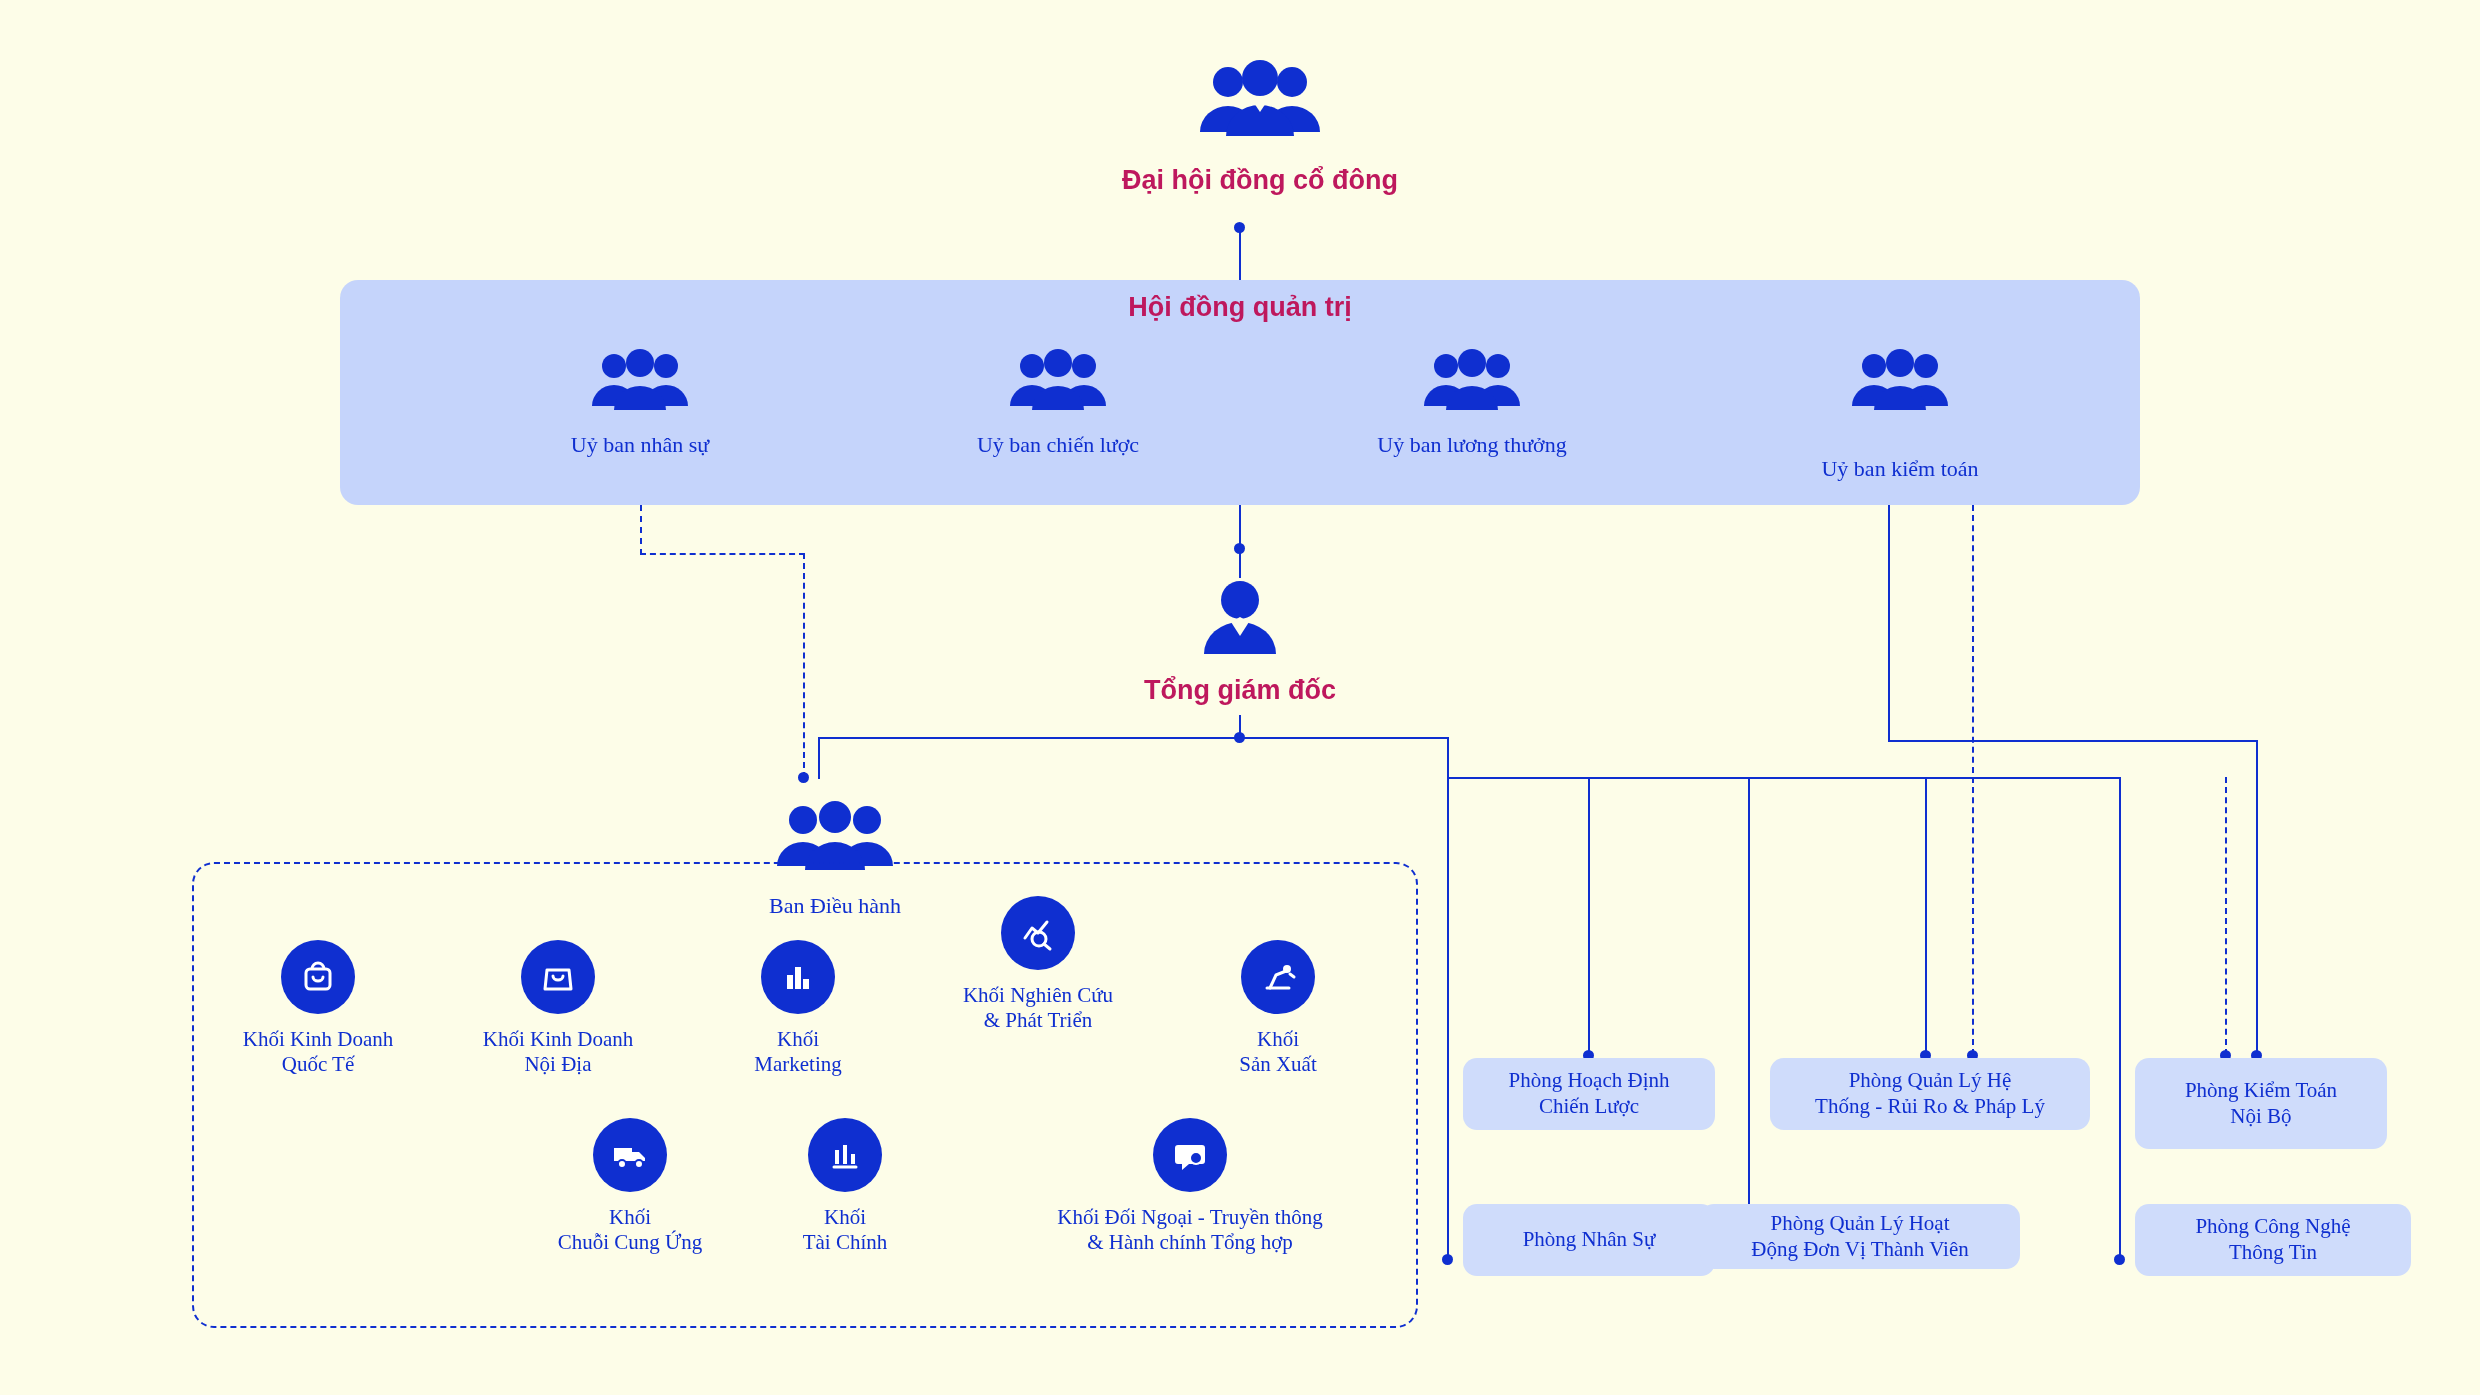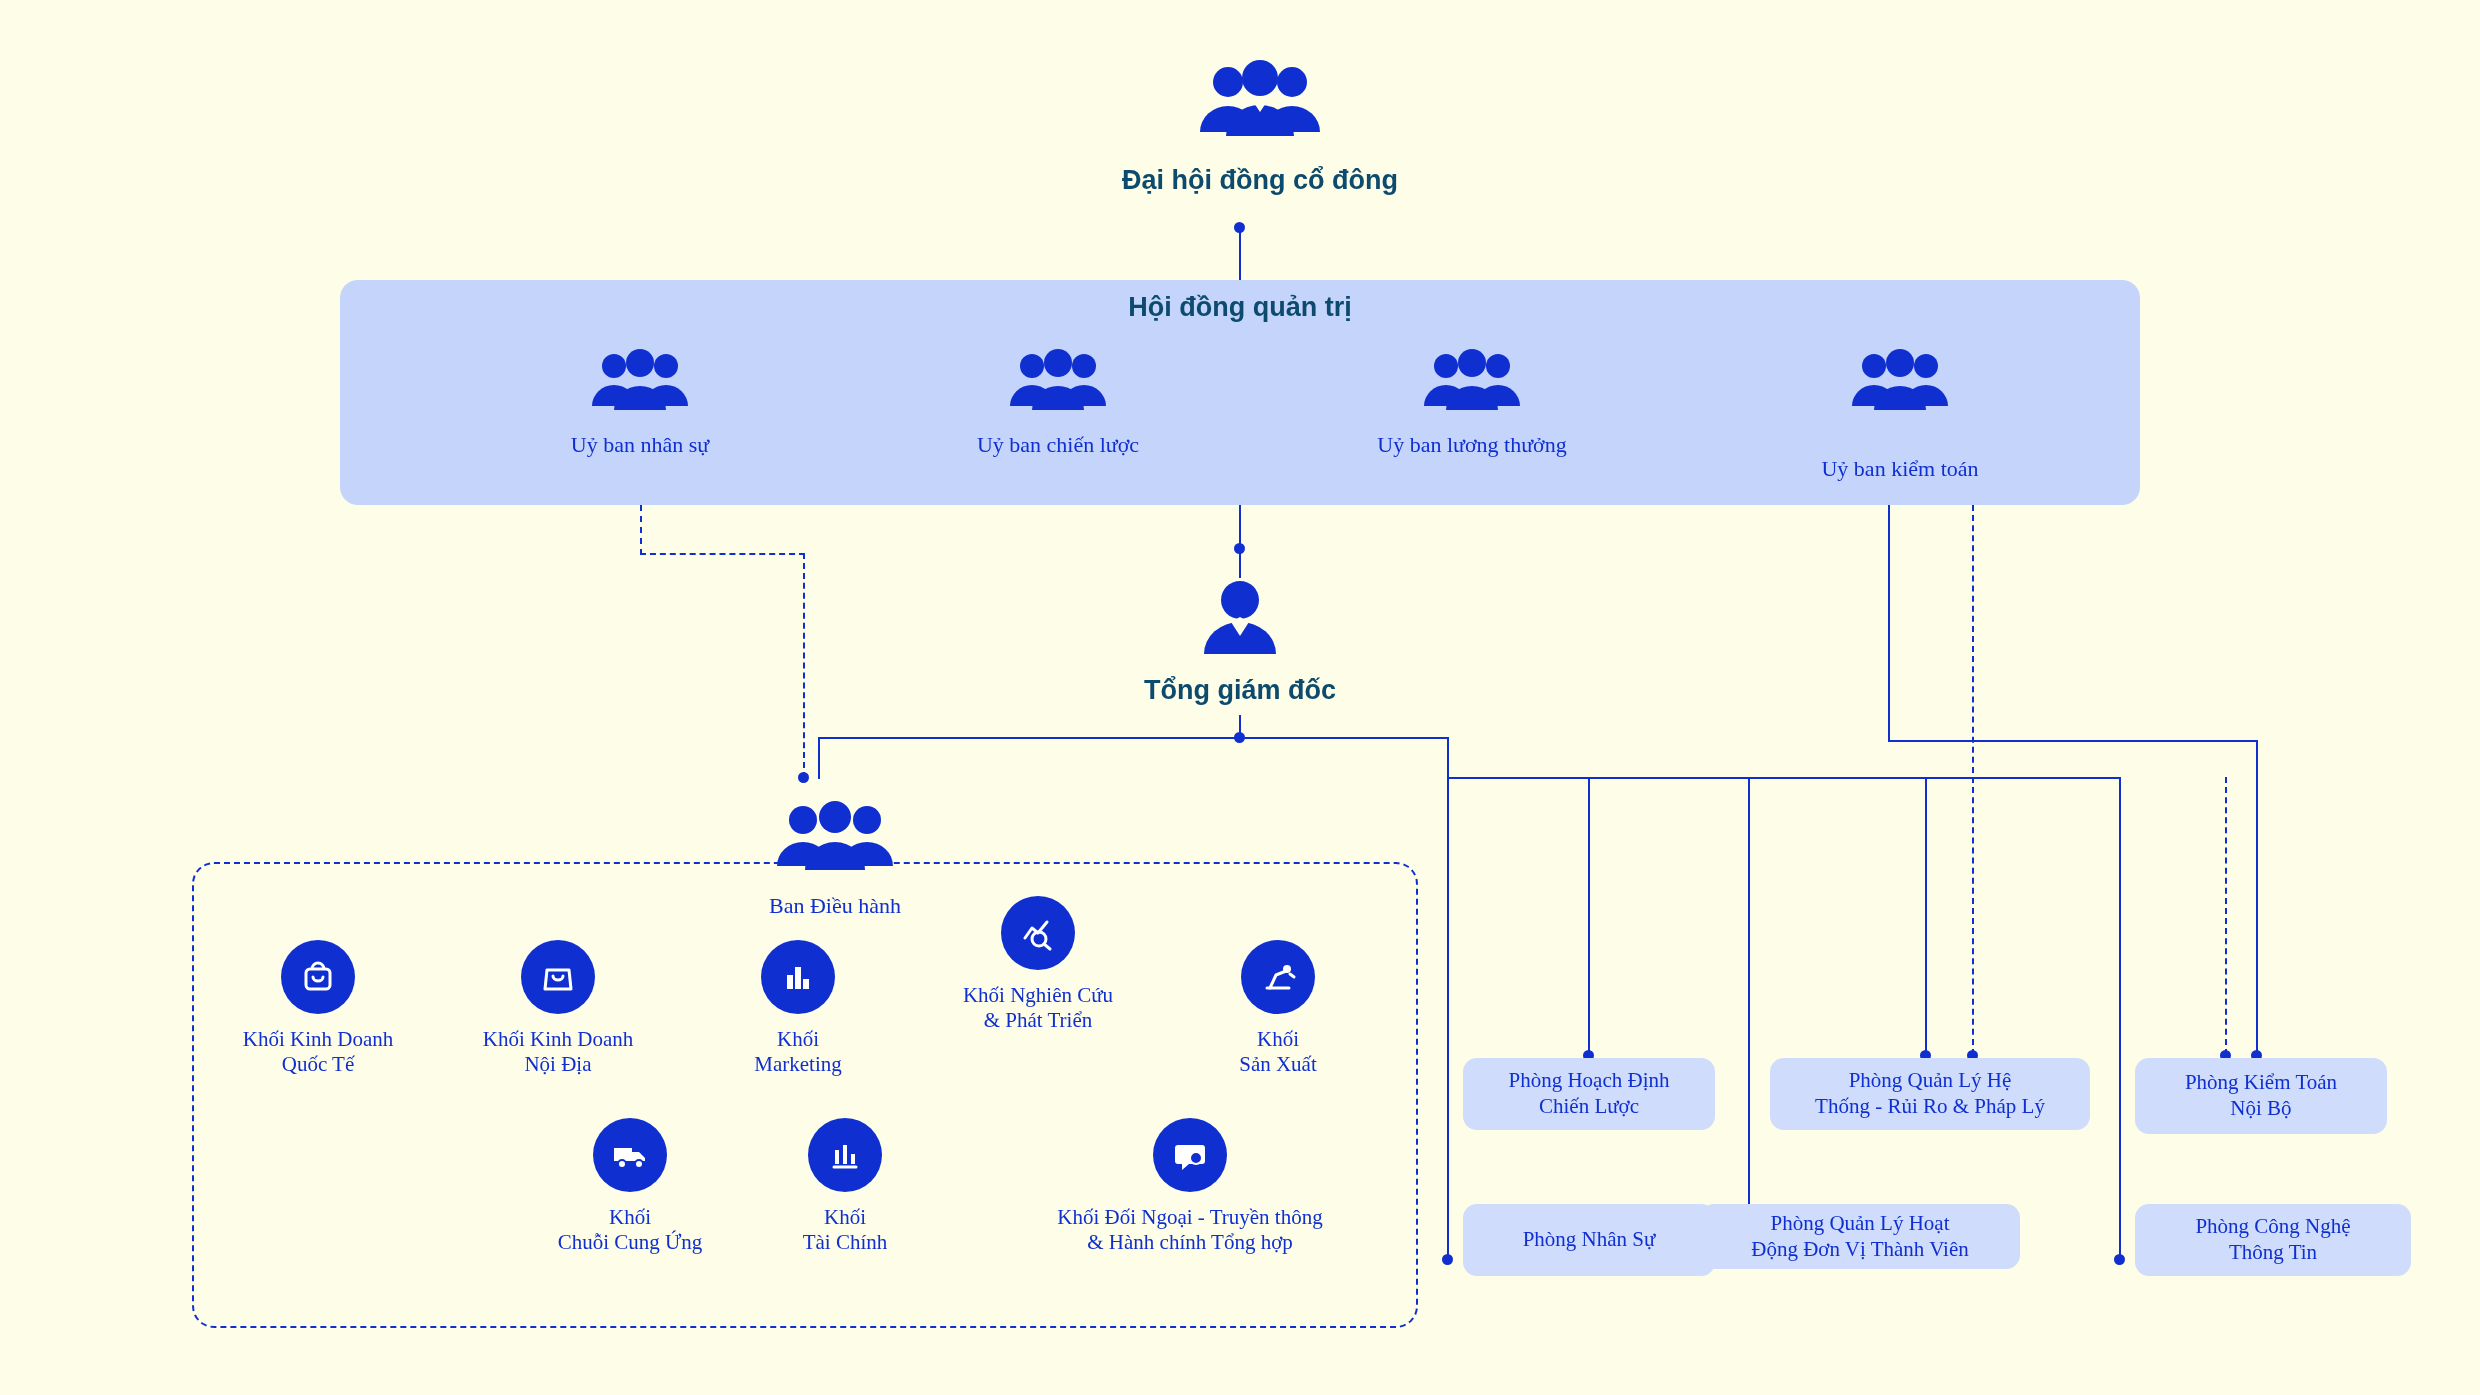--- a/index.html
+++ b/index.html
@@ -24,21 +24,21 @@
     --blue: #0f2fd0;
     --blue-dark: #0d28bd;
     --band: #c5d4fb;
     --chip: #cfdcfb;
   }
 
   
   .title-bold {
     font-family: "Liberation Sans", sans-serif;
     font-weight: bold;
-    color: #0c4a6e;
+    color: #be185d;
     text-align: center;
     white-space: nowrap;
   }
   .label {
     font-family: "Liberation Serif", serif;
     color: #0f2fd0;
     text-align: center;
     line-height: 1.18;
   }
 
@@ -358,21 +358,21 @@
   <div class="dot" style="left:2114px; top:1254px;"></div>
 
   <div class="abs chip" style="left:1463px; top:1058px; width:252px; height:72px;">
     <div><span>Phòng Hoạch Định</span><br><span>Chiến Lược</span></div>
   </div>
 
   <div class="abs chip" style="left:1770px; top:1058px; width:320px; height:72px;">
     <div><span>Phòng Quản Lý Hệ</span><br><span>Thống - Rủi Ro &amp; Pháp Lý</span></div>
   </div>
 
-  <div class="abs chip" style="left:2135px; top:1058px; width:252px; height:76px;">
+  <div class="abs chip" style="left:2135px; top:1058px; width:252px; height:91px;">
     <div><span>Phòng Kiểm Toán</span><br><span>Nội Bộ</span></div>
   </div>
 
   <div class="abs chip" style="left:1463px; top:1204px; width:252px; height:72px;">
     <div><span>Phòng Nhân Sự</span></div>
   </div>
 
   <div class="abs chip" style="left:1700px; top:1204px; width:320px; height:65px;">
     <div><span>Phòng Quản Lý Hoạt</span><br><span>Động Đơn Vị Thành Viên</span></div>
   </div>

